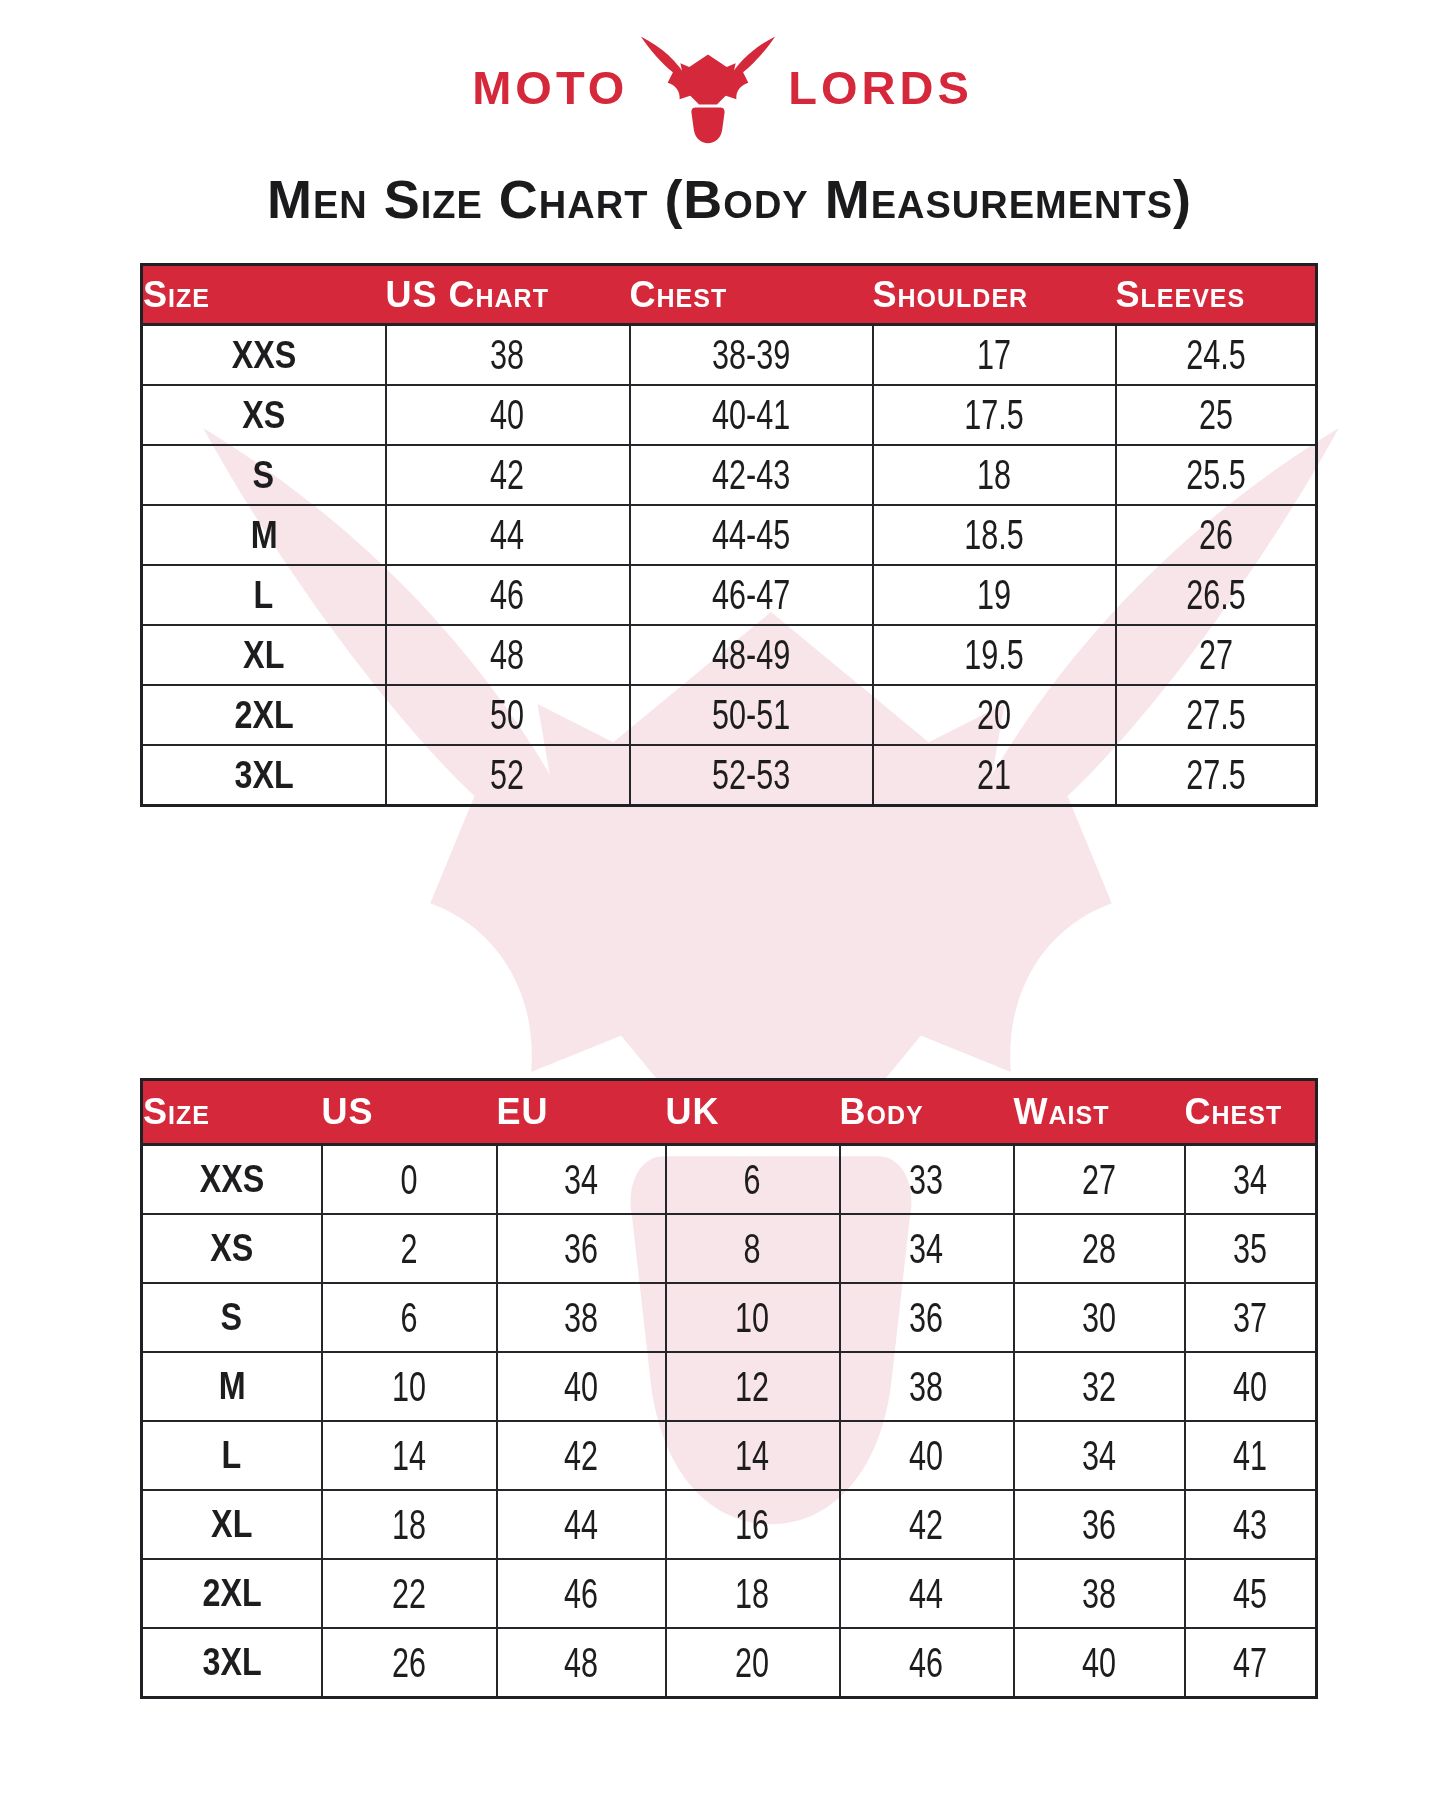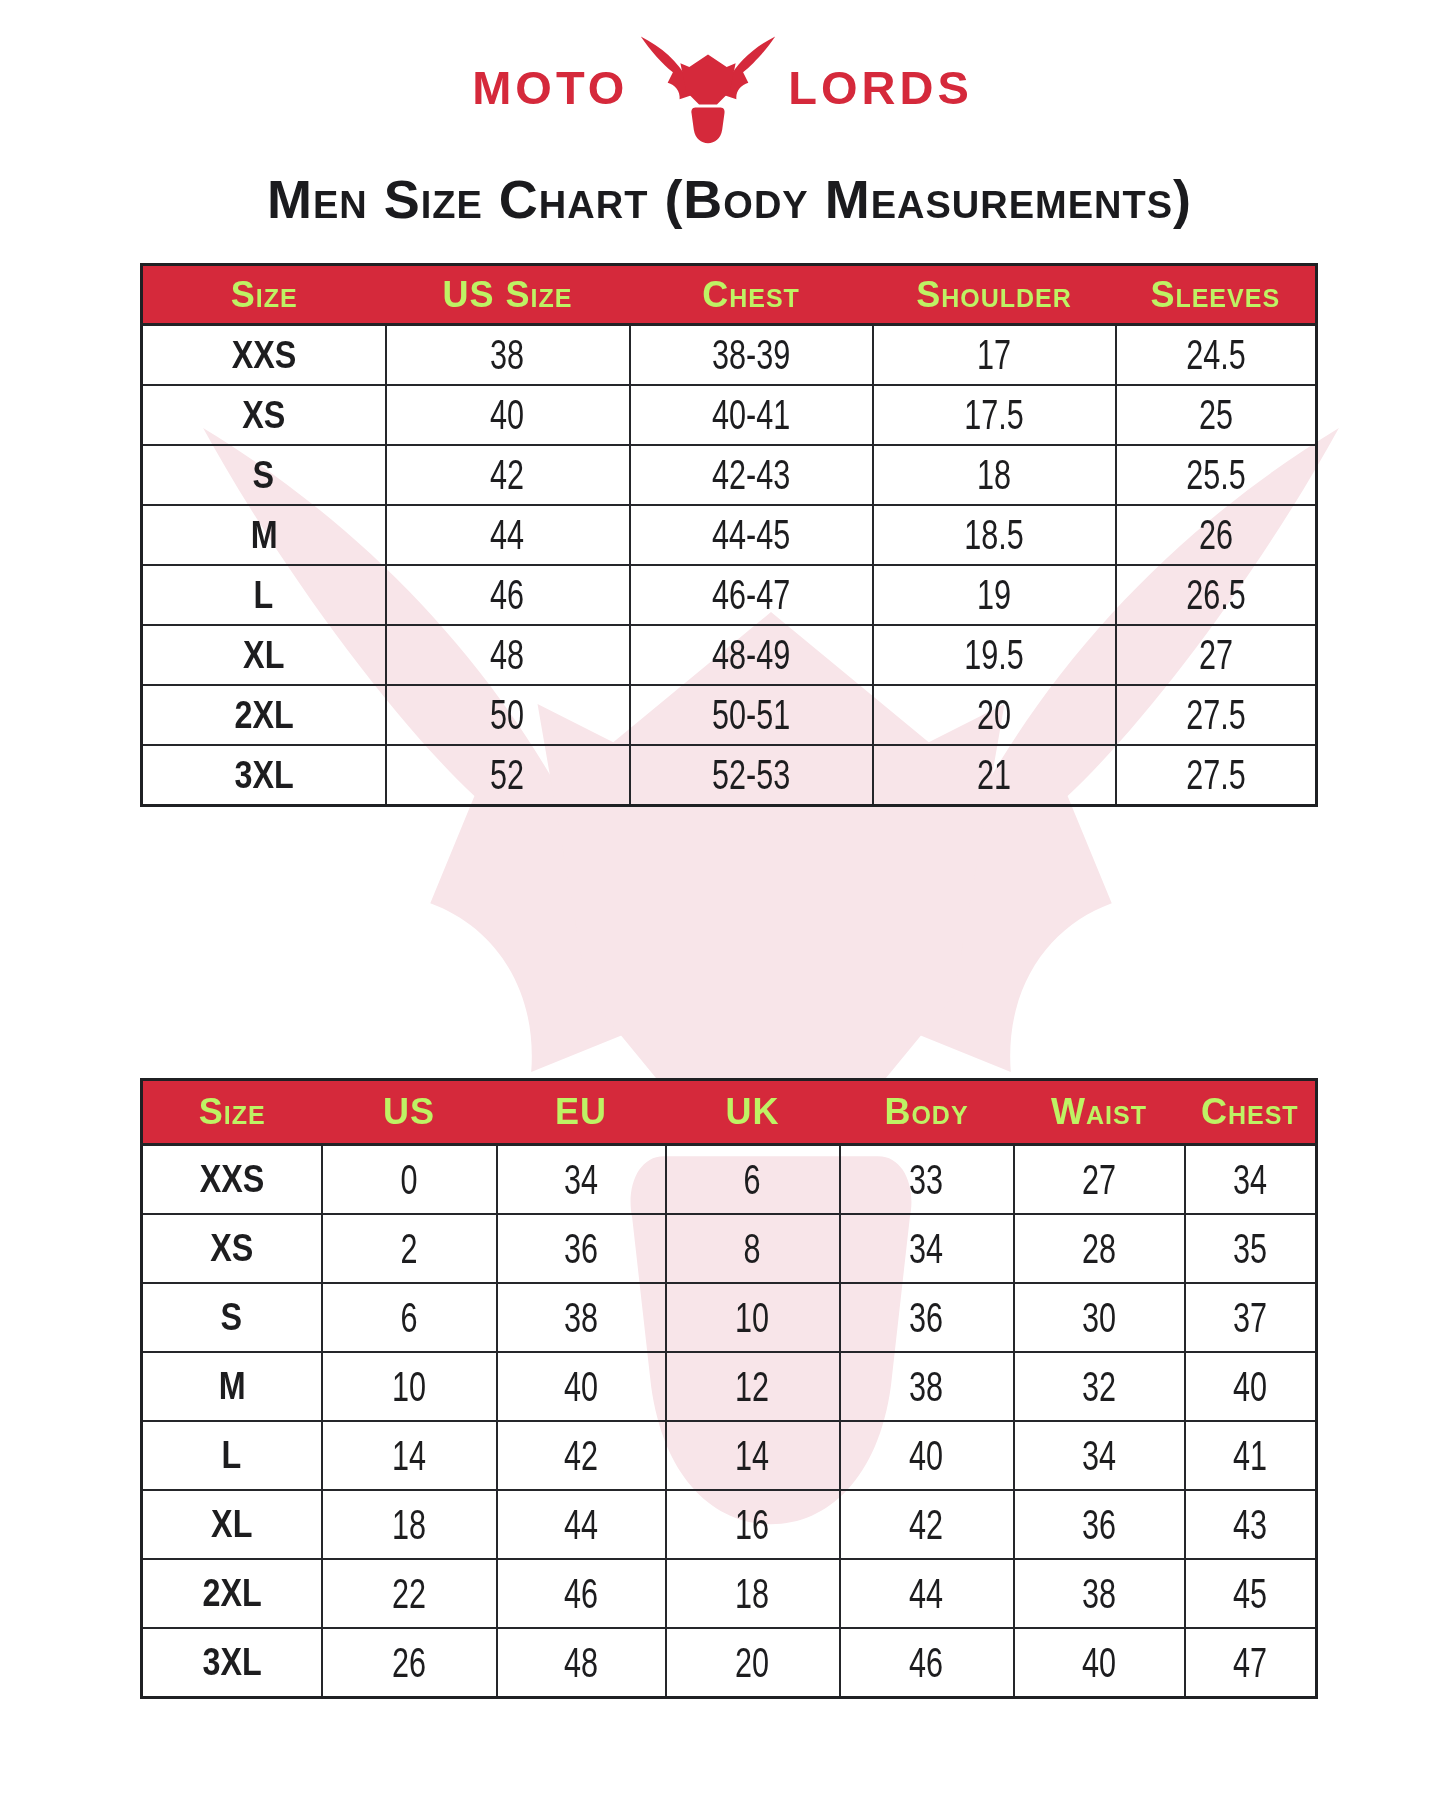--- a/index.html
+++ b/index.html
@@ -31,23 +31,23 @@
   .women-title{top:984px;font-size:56px;}
   
   .size-table{
     position:absolute;left:140px;width:1175px;z-index:1;
     border-collapse:collapse;table-layout:fixed;background:transparent;
     border:3px solid #1F2023;
   }
   .men-table{top:263px;}
   .women-table{top:1078px;}
   .size-table th{
-    background:#D5293B;color:#bef264;font-variant:small-caps;font-weight:700;
+    background:#D5293B;color:#ffffff;font-variant:small-caps;font-weight:700;
     font-size:36px;letter-spacing:1px;border:0;border-bottom:3px solid #222326;
-    text-align:center;vertical-align:middle;padding:0;
+    text-align:left;vertical-align:middle;padding:0;
   }
   .men-table th{height:57px;}
   .women-table th{height:62px;}
   .size-table td{
     border:2px solid #25262A;text-align:center;vertical-align:middle;
     color:#1D1D1F;padding:0;background:transparent;
   }
   .men-table td{height:58px;}
   .women-table td{height:67px;}
   .val{
@@ -96,21 +96,21 @@
     <colgroup>
       <col style="width:244px">
         <col style="width:244px">
         <col style="width:243px">
         <col style="width:243px">
         <col style="width:201px">
     </colgroup>
     <thead>
       <tr>
         <th>Size</th>
-        <th>US Size</th>
+        <th>US Chart</th>
         <th>Chest</th>
         <th>Shoulder</th>
         <th>Sleeves</th>
       </tr>
     </thead>
     <tbody>
       <tr>
         <td><span class="size-label">XXS</span></td>
         <td><span class="val">38</span></td>
         <td><span class="val">38-39</span></td>

